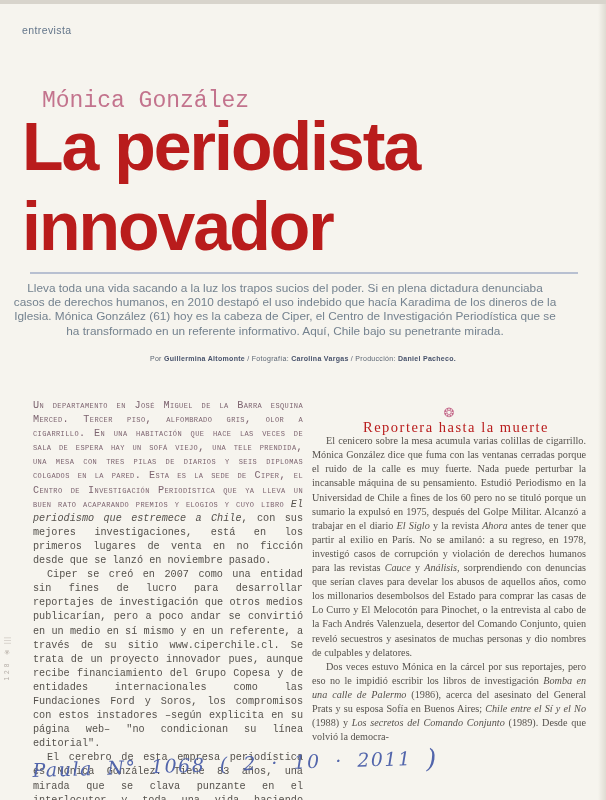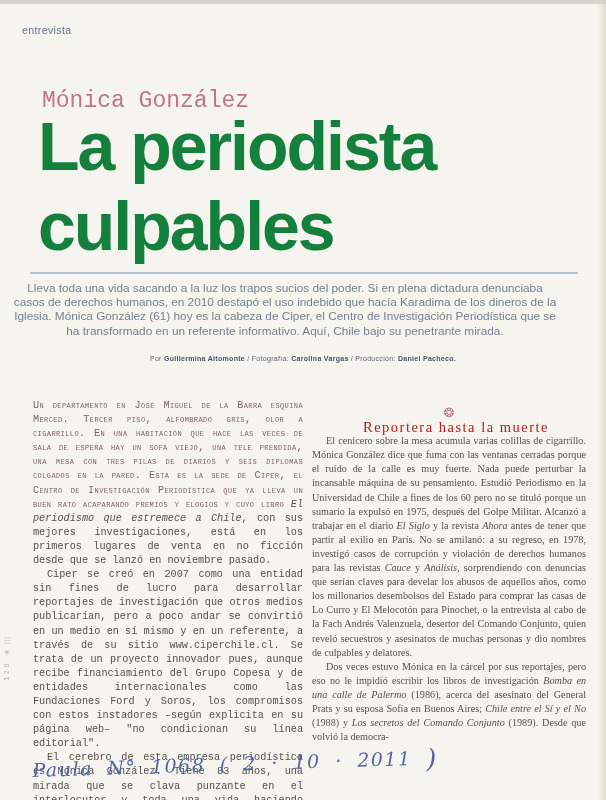--- a/index.html
+++ b/index.html
@@ -20,23 +20,23 @@
     position:absolute;left:22px;top:20px;
     font-family:"Liberation Sans",sans-serif;
     font-size:10.5px;color:#63758a;letter-spacing:.4px;
   }
   .kicker{
     position:absolute;left:42px;top:84px;
     font-family:Liberation Mono, monospace;
     font-size:23px;color:#c3738d;
   }
   .headline{
-    position:absolute;left:38px;top:102px;
+    position:absolute;left:22px;top:102px;
     font-family:"Liberation Sans",sans-serif;
-    font-weight:bold;color:#15803d;
+    font-weight:bold;color:#b91c1c;
     font-size:68px;line-height:80px;letter-spacing:-2px;
   }
   .rule{
     position:absolute;left:30px;top:268px;width:548px;height:2px;
     background:#96a5c2;opacity:.65;
   }
   .lede{
     position:absolute;left:12px;top:277px;width:546px;
     font-family:"Liberation Sans",sans-serif;
     font-size:11.8px;line-height:14.2px;color:#74828f;
@@ -88,21 +88,21 @@
 <body>
 
 <div class="page">
 
   <div class="section-label">entrevista</div>
 
   <div class="kicker">Mónica González</div>
 
   <div class="headline">
     <div>La periodista</div>
-    <div>culpables</div>
+    <div>innovador</div>
   </div>
 
   <div class="rule"></div>
 
   <div class="lede">Lleva toda una vida sacando a la luz los trapos sucios del poder. Si en plena dictadura denunciaba casos de derechos humanos, en 2010 destapó el uso indebido que hacía Karadima de los dineros de la Iglesia. Mónica González (61) hoy es la cabeza de Ciper, el Centro de Investigación Periodística que se ha transformado en un referente informativo. Aquí, Chile bajo su penetrante mirada.</div>
 
   <div class="byline"><span>Por </span><span class="b">Guillermina Altomonte</span><span> / Fotografía: </span><span class="b">Carolina Vargas</span><span> / Producción: </span><span class="b">Daniel Pacheco.</span></div>
 
   <div class="col col-left">
     <p><span class="sc">Un departamento en José Miguel de la Barra esquina Merced. Tercer piso, alfombrado gris, olor a cigarrillo. En una habitación que hace las veces de sala de espera hay un sofá viejo, una tele prendida, una mesa con tres pilas de diarios y seis diplomas colgados en la pared. Esta es la sede de Ciper, el Centro de Investigación Periodística que ya lleva un buen rato acaparando premios y elogios y cuyo libro </span><span class="it">El periodismo que estremece a Chile</span><span>, con sus mejores investigaciones, está en los primeros lugares de venta en no ficción desde que se lanzó en noviembre pasado.</span></p>

